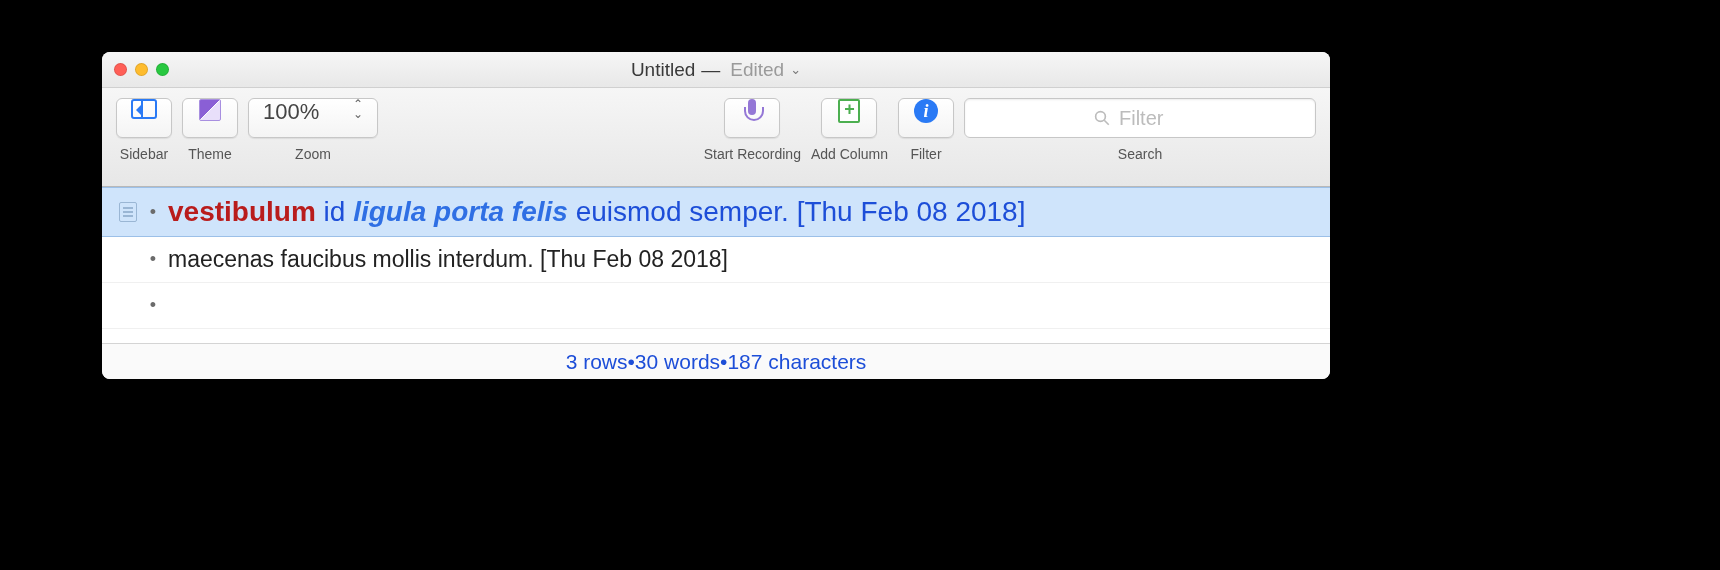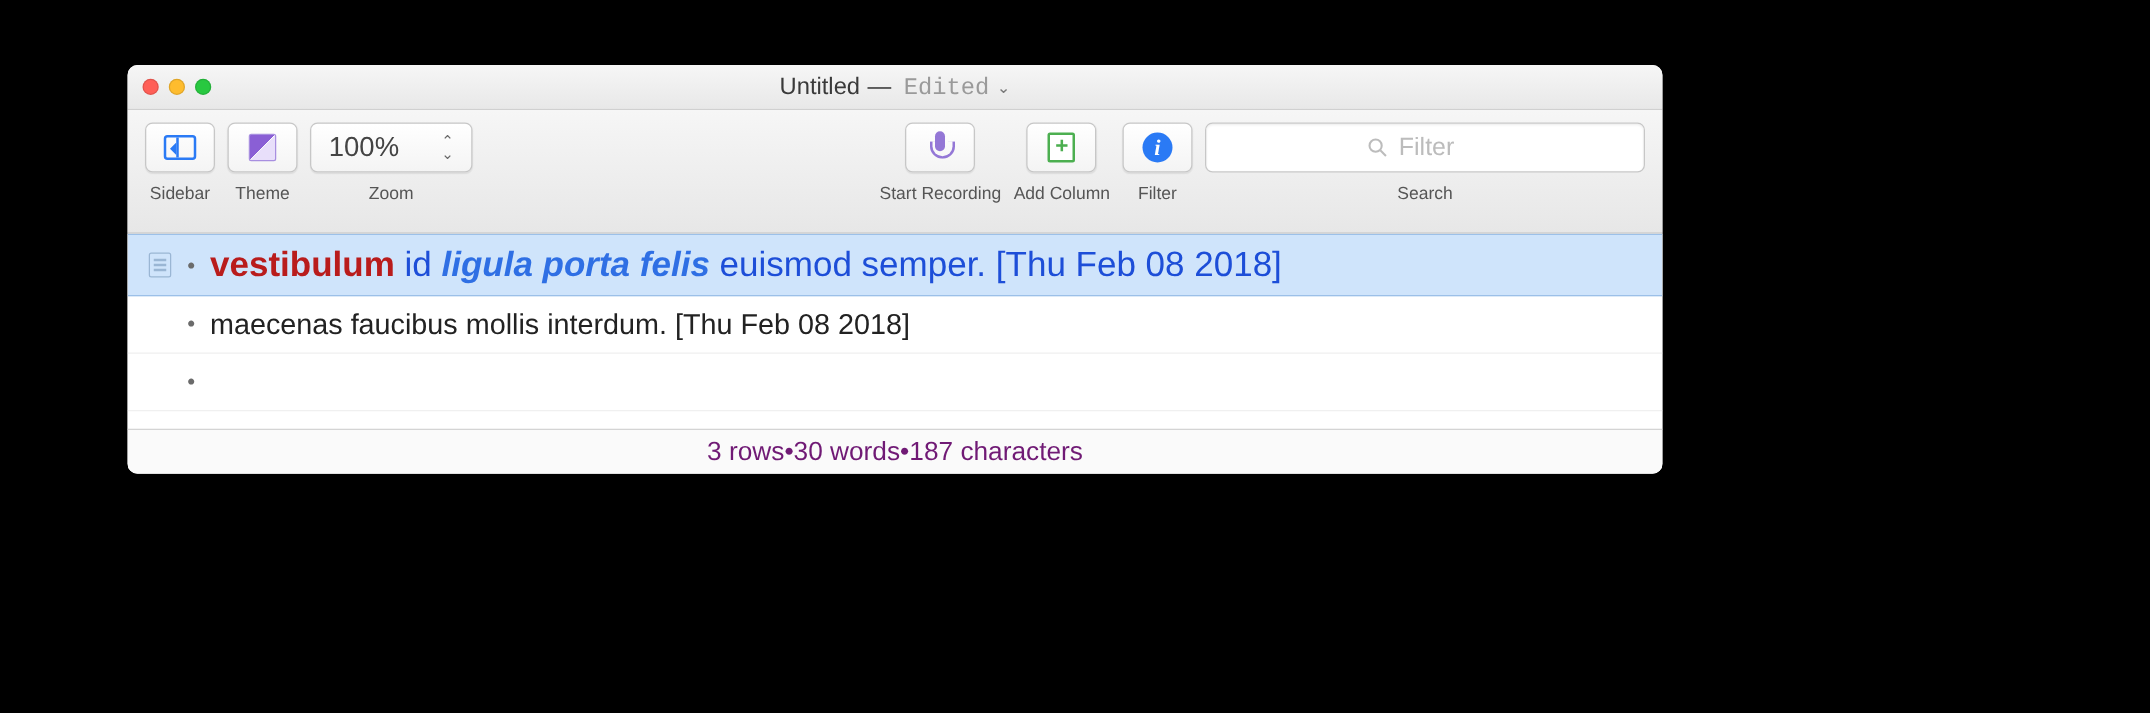--- a/index.html
+++ b/index.html
@@ -34,39 +34,39 @@
   .tl { width:13px; height:13px; border-radius:50%; box-shadow: inset 0 0 0 1px rgba(0,0,0,0.12); }
   .tl.red{background:#ff5f57;}
   .tl.yellow{background:#febc2e;}
   .tl.green{background:#28c840;}
   .title-center {
     position:absolute; left:0; right:0; text-align:center;
     font-size:19px; color:#3a3a3a;
     pointer-events:none;
     display:flex; justify-content:center; align-items:center; gap:6px;
   }
-  .title-edited { color:#9a9a9a; margin-left:4px;font-family:Liberation Mono, monospace; }
+  .title-edited { color:#9a9a9a; margin-left:4px; }
 
   .toolbar {
     height:99px;
     background: linear-gradient(#f6f6f6,#e7e7e7);
     border-bottom:1px solid #b8b8b8;
     display:flex; align-items:flex-start;
     padding:10px 14px 0 14px;
     gap:10px;
     flex-shrink:0;
   }
   .group { display:flex; flex-direction:column; align-items:center; }
   .btn {
     height:40px; min-width:56px;
     background:linear-gradient(#ffffff,#f4f4f4);
     border:1px solid #c7c7c7;
     border-radius:6px;
     box-shadow: 0 1px 1px rgba(0,0,0,0.08);
-    display:flex; align-items:center; justify-content:center;
+    display:flex; justify-content:center;
     font-size:18px; color:#555;
     padding:0 10px;
   }
   .group-label { margin-top:8px; font-size:14px; color:#555; }
   .zoom-btn { width:130px; justify-content:space-between; padding:0 14px; font-size:22px; color:#444; }
   .stepper { display:flex; flex-direction:column; font-size:12px; line-height:10px; color:#666; }
   .spacer { flex:1; }
   .search-wrap { display:flex; flex-direction:column; align-items:center; }
   .search-field {
     height:40px; width:352px;
@@ -103,21 +103,21 @@
   .row .text { flex:1; color:#222; }
   .sp-red-bold { color:#b91c1c; font-weight:700; }
   .sp-red { color:#1d4ed8; }
   .sp-blue-italic { color:#2f6fe4; font-style:italic; font-weight:700; }
 
   .statusbar {
     height:36px;
     border-top:1px solid #d4d4d4;
     background:#fafafa;
     display:flex; align-items:center; justify-content:center;
-    font-size:21px; color:#701a75;
+    font-size:21px; color:#1d4ed8;
     flex-shrink:0;
   }
 
   
   .ic-sidebar {
     width:26px; height:20px; border:2px solid #2a7af5; border-radius:3px; position:relative;
   }
   .ic-sidebar::before { content:""; position:absolute; left:8px; top:0; bottom:0; width:2px; background:#2a7af5; }
   .ic-sidebar::after { content:""; position:absolute; left:3px; top:4px; width:0;height:0;
       border-top:5px solid transparent; border-bottom:5px solid transparent; border-right:5px solid #2a7af5; }

